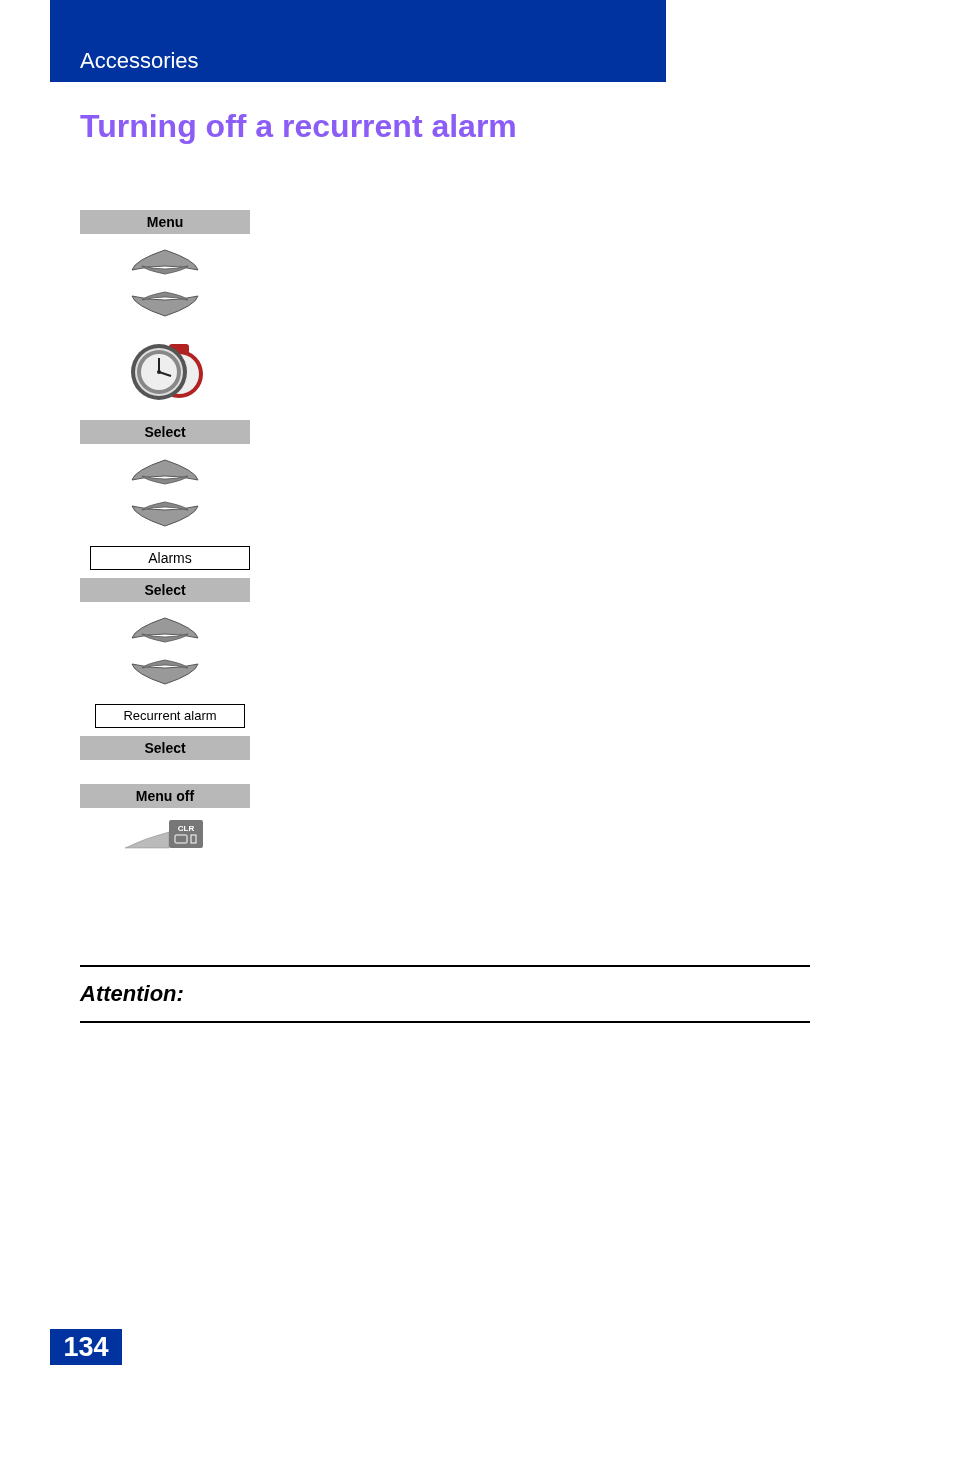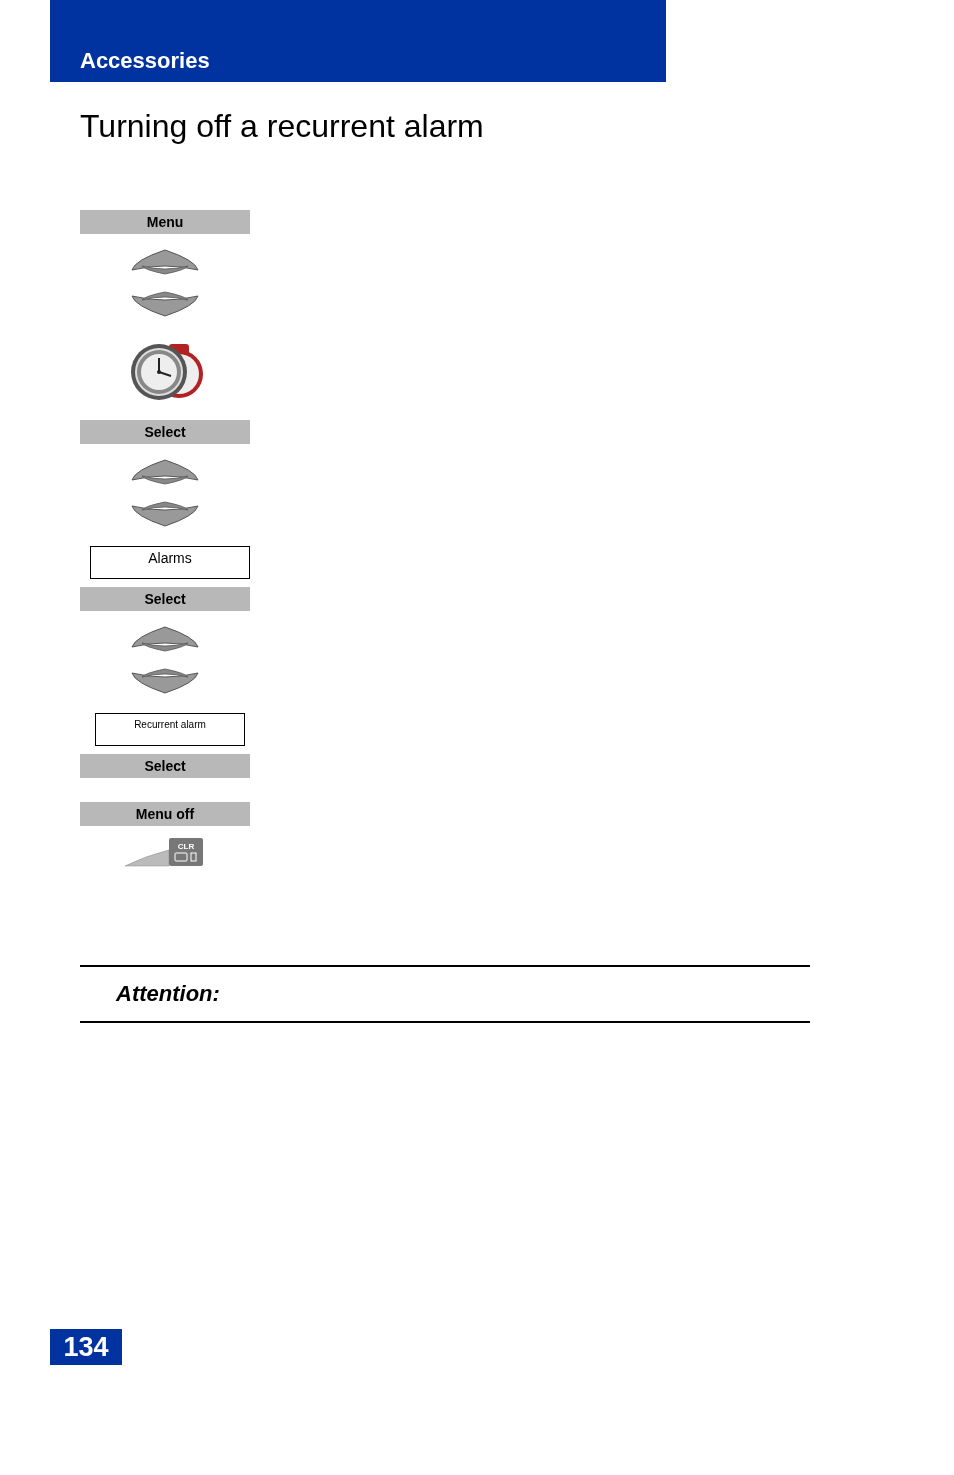--- a/index.html
+++ b/index.html
@@ -18,29 +18,29 @@
     left: 50px;
     width: 616px;
     height: 82px;
     background: #0033a0;
   }
   .banner-label {
     position: absolute;
     left: 30px;
     bottom: 8px;
     color: #fff;
-    font-weight: bold;
+    font-weight: normal;
     font-size: 22px;
   }
   .page-title {
     position: absolute;
     top: 108px;
     left: 80px;
-    color: #000000;
-    font-weight: normal;
+    color: #8b5cf6;
+    font-weight: bold;
     font-size: 32px;
   }
   .steps {
     position: absolute;
     top: 210px;
     left: 80px;
     width: 180px;
   }
   .softkey {
     width: 170px;
@@ -48,21 +48,21 @@
     background: #b8b8b8;
     border: none;
     text-align: center;
     font-size: 14px;
     font-weight: bold;
     line-height: 24px;
     margin-bottom: 10px;
   }
   .outline-box {
     width: 160px;
-    height: 33px;
+    height: 24px;
     border: 1.5px solid #000;
     background: #fff;
     text-align: center;
     font-size: 14px;
     line-height: 22px;
     margin: 0 auto 8px auto;
   }
   .nav-arrows {
     width: 170px;
     text-align: center;
@@ -88,21 +88,20 @@
   .hr-line {
     border: none;
     border-top: 2px solid #000;
     margin: 0;
   }
   .attention-text {
     font-style: italic;
     font-weight: bold;
     font-size: 22px;
     padding: 14px 0 14px 0;
-    margin-left: 36px;
   }
   .page-number-box {
     position: absolute;
     left: 50px;
     bottom: 110px;
     width: 72px;
     height: 36px;
     background: #0033a0;
     color: #fff;
     font-weight: bold;
@@ -164,21 +163,21 @@
 
   <div class="nav-arrows">
     <svg width="90" height="70" viewBox="0 0 90 70">
       <path d="M45 2 Q15 12 12 22 Q45 14 78 22 Q75 12 45 2 Z" fill="#999" stroke="#555" stroke-width="1"></path>
       <path d="M45 26 Q25 22 22 18 Q45 24 68 18 Q65 22 45 26 Z" fill="#888" stroke="#555" stroke-width="0.8"></path>
       <path d="M45 68 Q15 58 12 48 Q45 56 78 48 Q75 58 45 68 Z" fill="#999" stroke="#555" stroke-width="1"></path>
       <path d="M45 44 Q25 48 22 52 Q45 46 68 52 Q65 48 45 44 Z" fill="#888" stroke="#555" stroke-width="0.8"></path>
     </svg>
   </div>
 
-  <div class="outline-box" style="width:150px;font-size:10px;">Recurrent alarm</div>
+  <div class="outline-box" style="width:150px;font-size:13px;">Recurrent alarm</div>
   <div class="softkey">Select</div>
 
   <div style="height:14px;"></div>
   <div class="softkey">Menu off</div>
 
   <div class="clr-key">
     <svg width="80" height="34" viewBox="0 0 80 34">
       <path d="M0 30 Q20 20 44 14 L44 30 Z" fill="#bbb" stroke="#888" stroke-width="0.5"></path>
       <rect x="44" y="2" width="34" height="28" rx="2" fill="#777"></rect>
       <text x="61" y="13" text-anchor="middle" fill="#fff" font-size="8" font-weight="bold" font-family="Arial">CLR</text>

